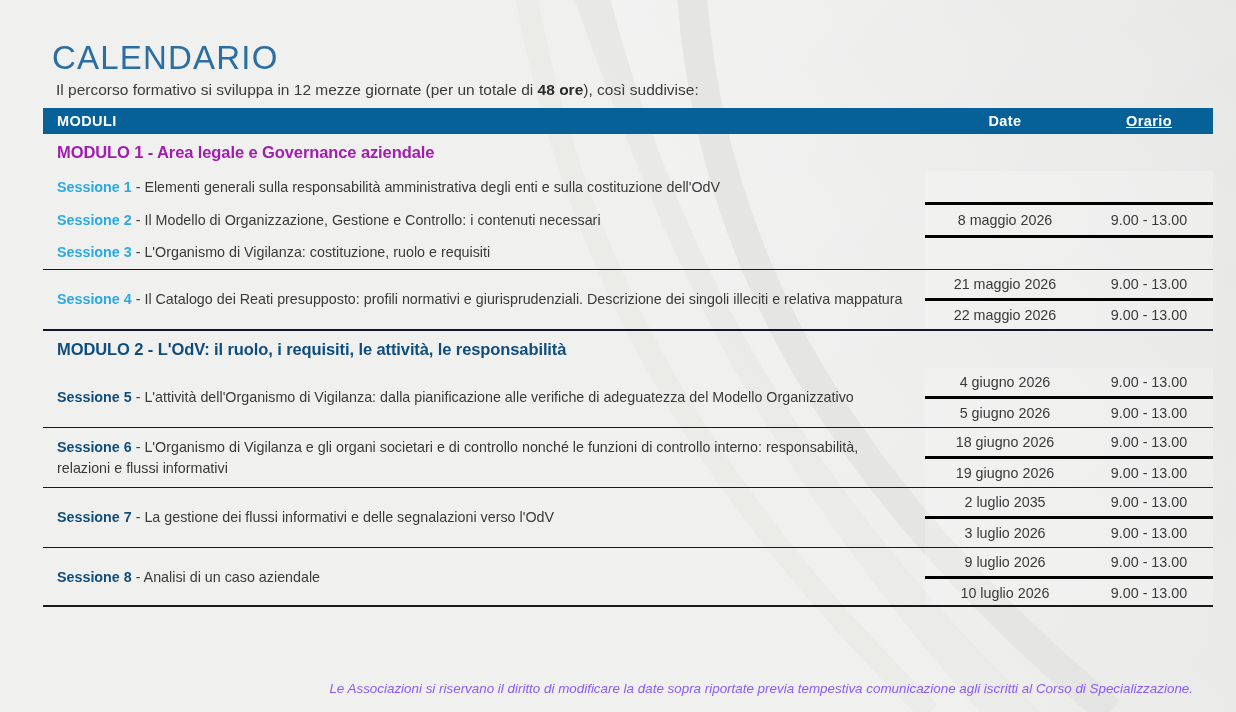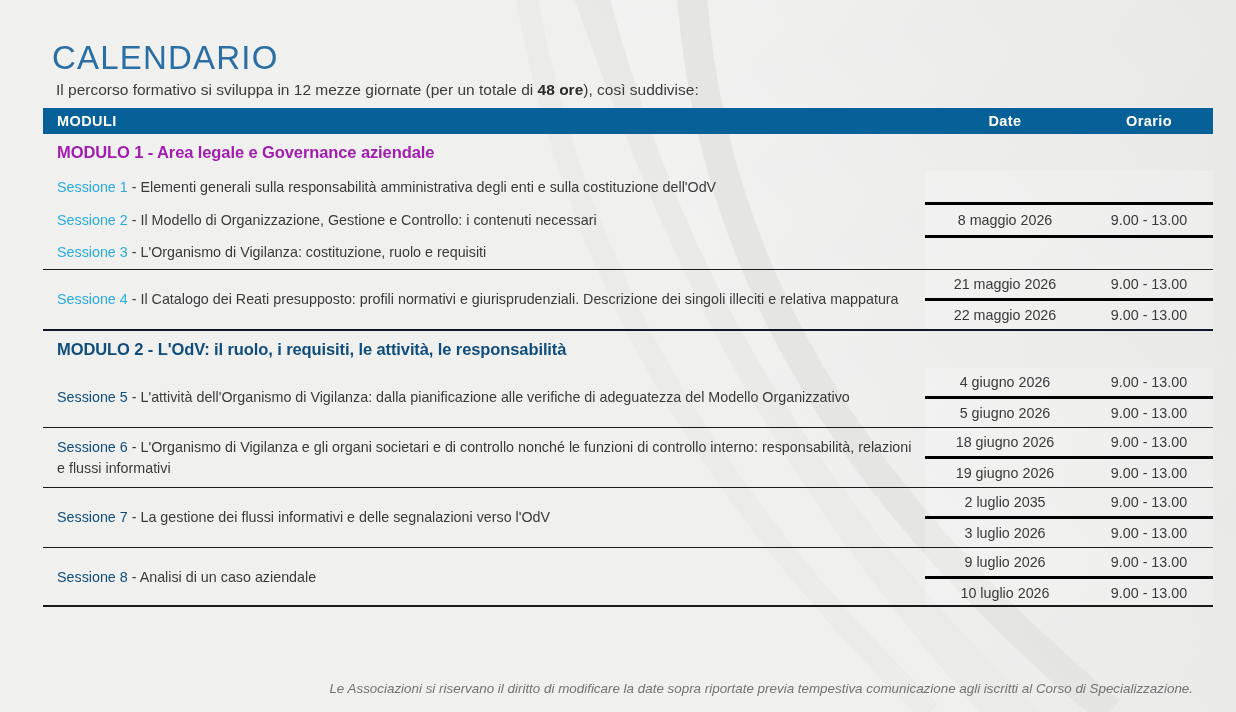--- a/index.html
+++ b/index.html
@@ -74,21 +74,21 @@
     color: #ffffff;
     font-size: 14.5px;
     font-weight: 700;
     letter-spacing: 0.4px;
     height: 26px;
     padding: 0;
     vertical-align: middle;
   }
   th.h-mod  { text-align: left;   padding-left: 14px; }
   th.h-date { text-align: center; }
-  th.h-time { text-align: center; }
+  th.h-time { text-align: center; text-decoration: underline; }
 
   
   tr.module-row td {
     padding: 9px 0 9px 14px;
     border-top: 2px solid #0f172a;
     background: transparent;
   }
   tr.module-row.first td { border-top: none; }
   .module-title {
     font-size: 16.5px;
@@ -100,21 +100,21 @@
   .mod-2 .module-title { color: #0f4d7d; }
 
   
   td.sess {
     font-size: 14.3px;
     color: #3a3a3a;
     line-height: 1.45;
     padding: 6px 12px 6px 14px;
     vertical-align: middle;
   }
-  td.sess .slabel { font-weight: 400; }
+  td.sess .slabel { font-weight: 700; }
   .mod-1 td.sess .slabel { color: #29abe2; }
   .mod-2 td.sess .slabel { color: #0f4d7d; }
 
   td.date, td.time {
     font-size: 14.3px;
     color: #3a3a3a;
     text-align: center;
     vertical-align: middle;
     padding: 6px 4px;
     white-space: nowrap;
@@ -140,21 +140,21 @@
 
   
   .footnote {
     position: absolute;
     left: 0;
     right: 20px;
     top: 668px;
     text-align: right;
     font-size: 13.4px;
     font-style: italic;
-    color: #737373;
+    color: #8b5cf6;
     padding-right: 23px;
     white-space: nowrap;
   }
 </style>
 </head>
 <body>
 
 <svg id="bg-watermark" width="1236" height="712" viewBox="0 0 1236 712" xmlns="http://www.w3.org/2000/svg" aria-hidden="true">
   <defs>
     <linearGradient id="g1" x1="0" y1="0" x2="1" y2="1">

